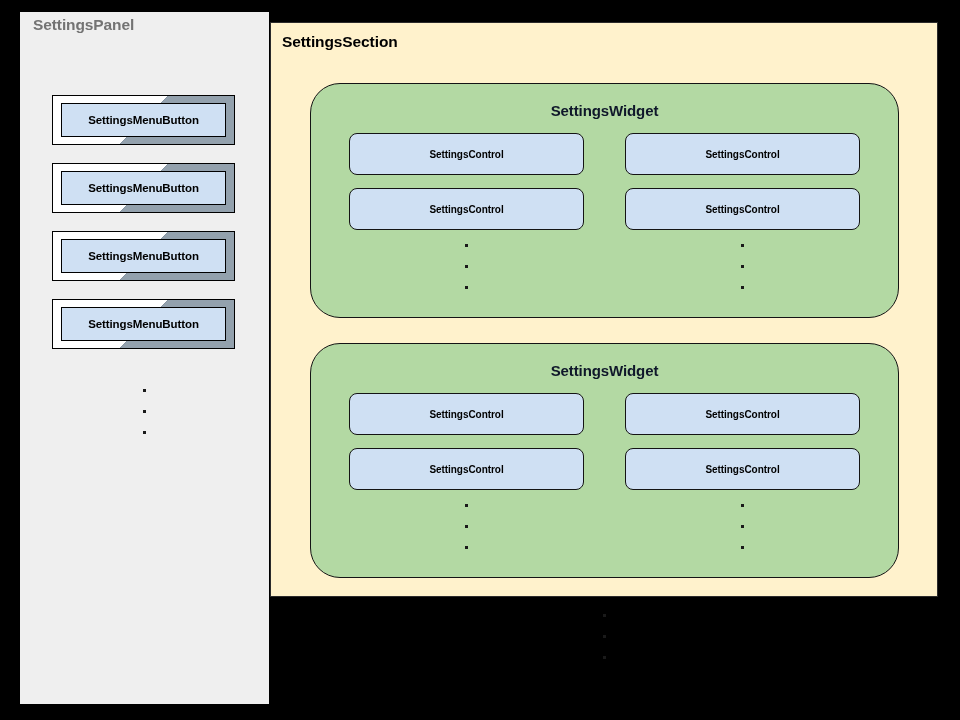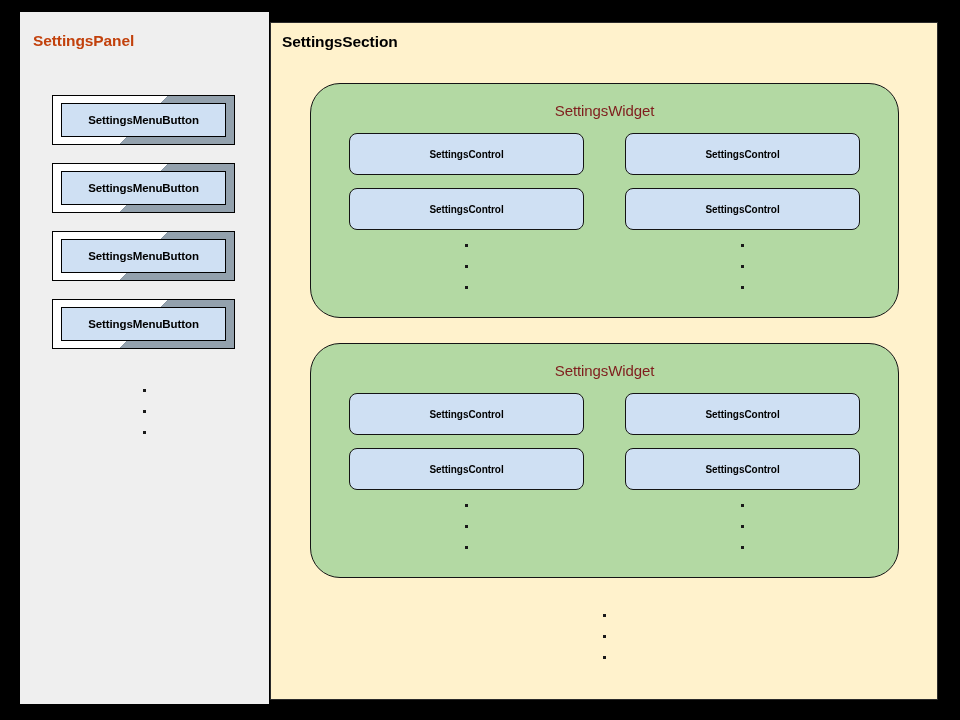--- a/index.html
+++ b/index.html
@@ -30,24 +30,24 @@
     left: 20px;
     top: 12px;
     width: 249px;
     height: 692px;
     background: #efefef;
     box-sizing: border-box;
   }
   #settings-panel-title {
     position: absolute;
     left: 13px;
-    top: 20px;
+    top: 4px;
     font-size: 15.5px;
     font-weight: bold;
-    color: #c2410c;
+    color: #737373;
     letter-spacing: -0.1px;
     white-space: nowrap;
   }
 
   
   #menu-button-list {
     position: absolute;
     left: 32px;
     top: 83px;
     width: 185px;
@@ -115,21 +115,21 @@
     top: 377px;
     width: 249px;
   }
 
   
   #settings-section {
     position: absolute;
     left: 270px;
     top: 22px;
     width: 668px;
-    height: 678px;
+    height: 575px;
     background: #fff2cc;
     border: 1px solid #2b2b2b;
     box-sizing: border-box;
   }
   #settings-section-title {
     position: absolute;
     left: 11px;
     top: 10px;
     font-size: 15.5px;
     font-weight: bold;
@@ -152,22 +152,22 @@
   #settings-widget-0 { top: 60px; }
   #settings-widget-1 { top: 320px; }
 
   .settings-widget-title {
     position: absolute;
     left: 0;
     right: 0;
     top: 18px;
     text-align: center;
     font-size: 15px;
-    font-weight: normal;
-    color: #7f1d1d;
+    font-weight: bold;
+    color: #0f172a;
     letter-spacing: -0.1px;
   }
 
   .control-grid {
     position: absolute;
     left: 38px;
     top: 49px;
     right: 38px;
     display: grid;
     grid-template-columns: 235px 235px;

